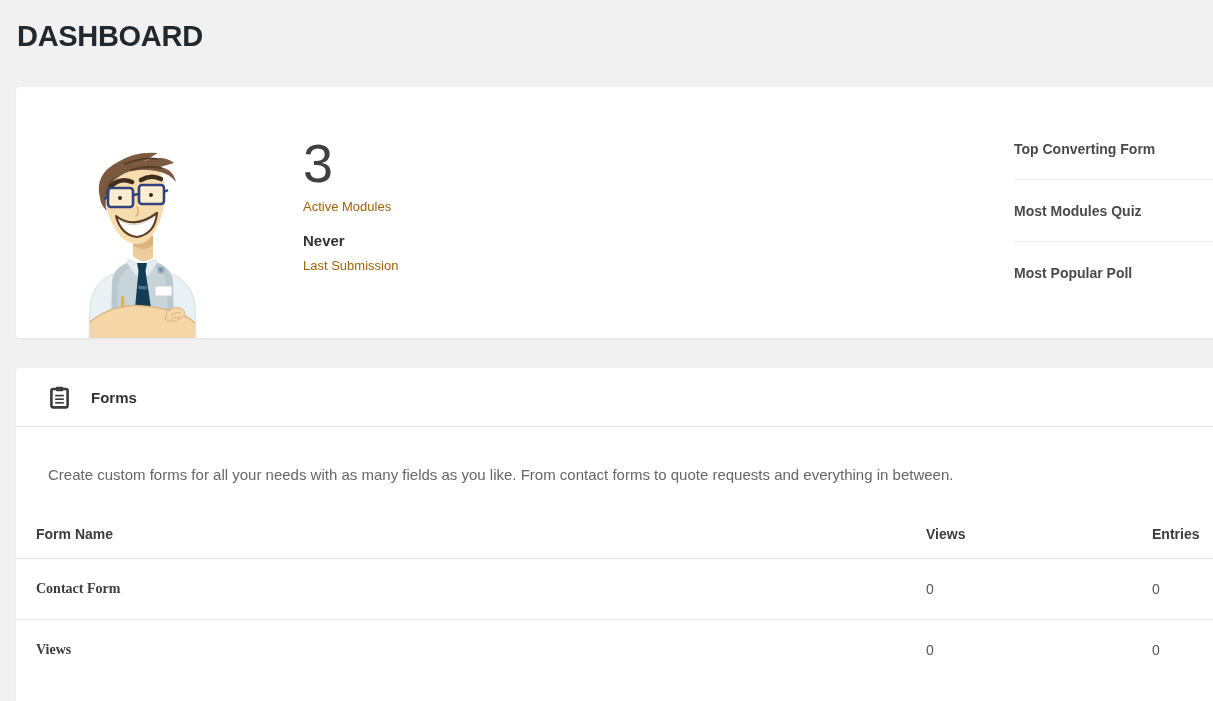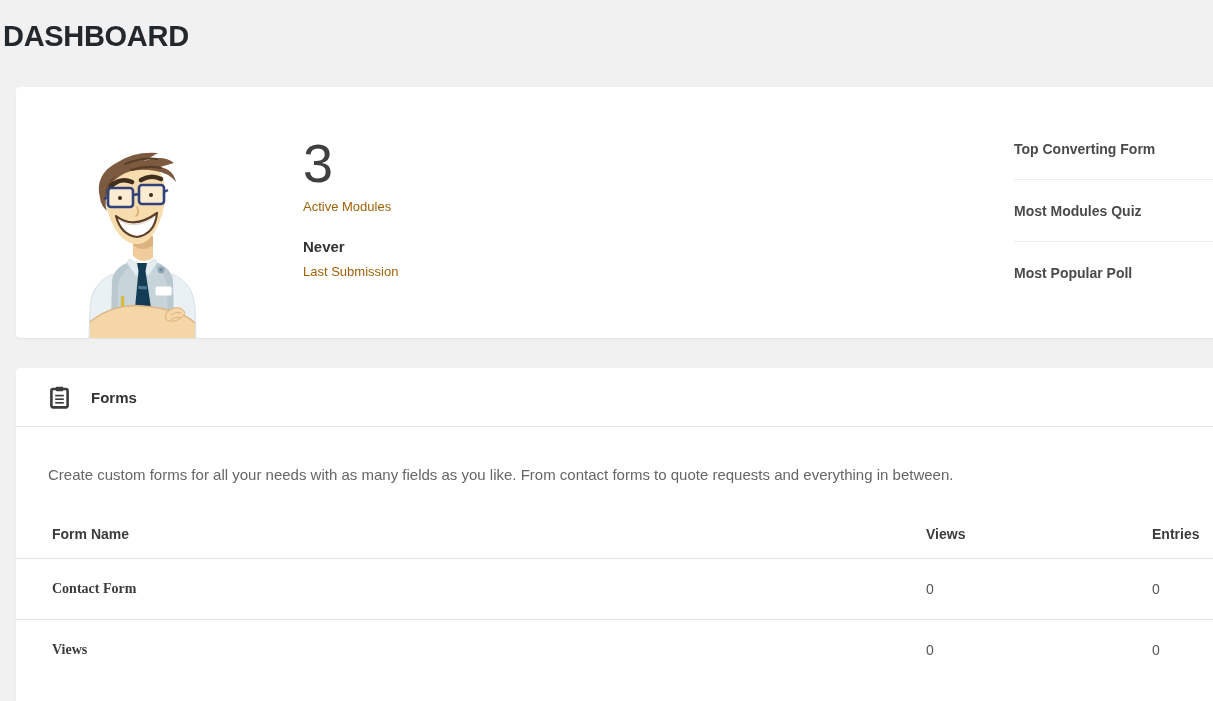--- a/index.html
+++ b/index.html
@@ -8,21 +8,21 @@
     padding: 0;
     width: 1213px;
     height: 701px;
     overflow: hidden;
     background: #f1f1f1;
     font-family: "Liberation Sans", sans-serif;
     color: #333;
   }
   .page-title {
     margin: 0;
-    padding: 22px 0 0 3px;
+    padding: 22px 0 0 17px;
     height: 87px;
     font-size: 29px;
     line-height: 29px;
     font-weight: bold;
     color: #23282d;
     letter-spacing: -0.3px;
   }
   .card {
     margin-left: 16px;
     width: 1207px; 
@@ -56,21 +56,21 @@
     font-weight: 300;
     color: #404040;
     letter-spacing: -1px;
   }
   .stat-label {
     margin-top: 9px;
     font-size: 13px;
     color: #a16207;
   }
   .stat-value-small {
-    margin-top: 24px;
+    margin-top: 18px;
     font-size: 15px;
     font-weight: bold;
     color: #333;
   }
   .highlights {
     position: absolute;
     left: 998px;
     right: 0;
     top: 31px;
   }
@@ -127,21 +127,21 @@
     vertical-align: middle;
   }
   .forms-table th {
     height: 48px;
     font-weight: bold;
     color: #3c3c3c;
     border-bottom: 1px solid #e3e3e3;
   }
   .forms-table td { height: 61px; color: #555; }
   .forms-table tbody tr.bordered td { border-bottom: 1px solid #e3e3e3; }
-  .forms-table th.first, .forms-table td.first { padding-left: 36px; }
+  .forms-table th.first, .forms-table td.first { padding-left: 20px; }
   .form-name {
     font-weight: bold;
     color: #3c3c3c;
     cursor: pointer;
     font-family: Liberation Serif, serif;
   }
 </style>
 </head>
 <body>
 

